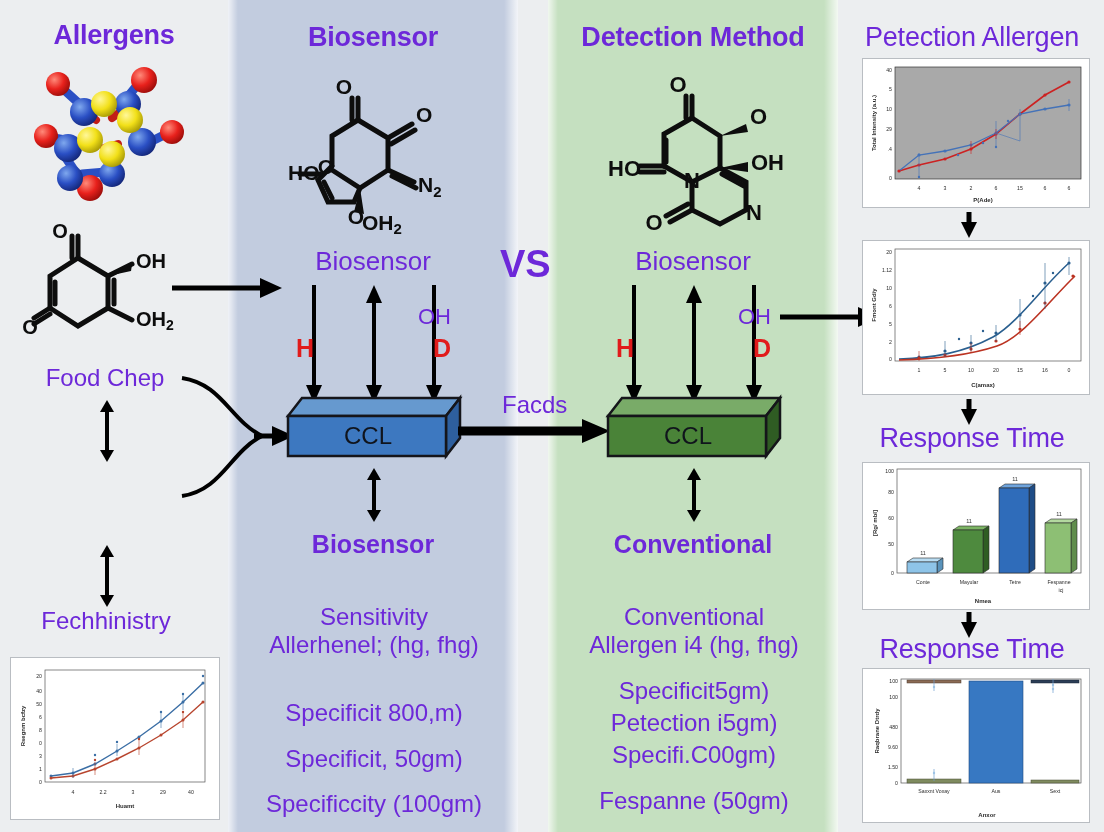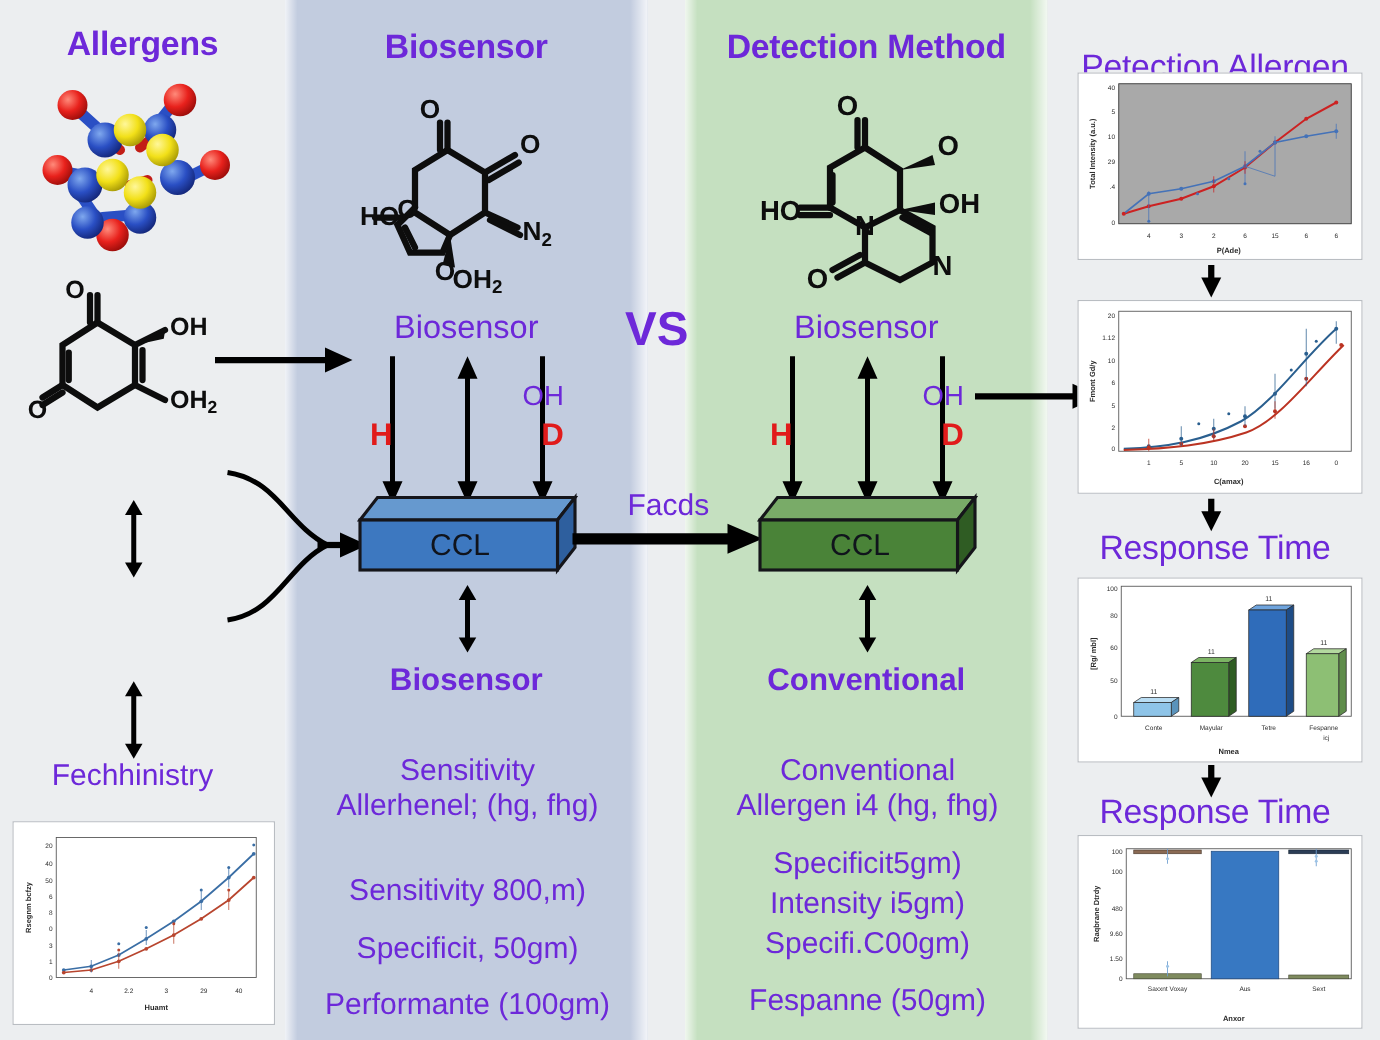--- a/index.html
+++ b/index.html
@@ -134,20 +134,21 @@
       <line x1="80" y1="48" x2="104" y2="36"></line>
       <line x1="80" y1="80" x2="104" y2="92"></line>
     </g>
     <path d="M80 48 L104 37 L103 43 Z" fill="#0d0d0d"></path>
     <text x="32" y="10" font-size="20" text-anchor="middle">O</text>
     <text x="2" y="106" font-size="20" text-anchor="middle">O</text>
     <text x="108" y="40" font-size="20">OH</text>
     <text x="108" y="98" font-size="20">OH<tspan font-size="14" dy="4">2</tspan></text>
   </svg>
 
+  <div class="t lbl-24 ctr" style="left:0; top:365px; width:210px;">Food Chep</div>
 
   <svg style="left:98px; top:400px;" width="18" height="62" viewBox="0 0 18 62">
     <line x1="9" y1="8" x2="9" y2="54" stroke="#000" stroke-width="4"></line>
     <path d="M9 0 L16 12 L2 12 Z" fill="#000"></path>
     <path d="M9 62 L16 50 L2 50 Z" fill="#000"></path>
   </svg>
 
 
   <svg style="left:98px; top:545px;" width="18" height="62" viewBox="0 0 18 62">
     <line x1="9" y1="8" x2="9" y2="54" stroke="#000" stroke-width="4"></line>
@@ -290,23 +291,23 @@
   <svg style="left:365px; top:468px;" width="18" height="54" viewBox="0 0 18 54">
     <line x1="9" y1="8" x2="9" y2="46" stroke="#000" stroke-width="4"></line>
     <path d="M9 0 L16 12 L2 12 Z" fill="#000"></path>
     <path d="M9 54 L16 42 L2 42 Z" fill="#000"></path>
   </svg>
 
   <div class="t lbl-25b ctr" style="left:228px; top:530px; width:290px;">Biosensor</div>
 
   <div class="t lbl-24 ctr" style="left:230px; top:604px; width:288px;">Sensitivity</div>
   <div class="t lbl-24 ctr" style="left:230px; top:632px; width:288px;">Allerhenel; (hg, fhg)</div>
-  <div class="t lbl-24 ctr" style="left:230px; top:700px; width:288px;">Sensitivity 800,m)</div>
+  <div class="t lbl-24 ctr" style="left:230px; top:700px; width:288px;">Specificit 800,m)</div>
   <div class="t lbl-24 ctr" style="left:230px; top:746px; width:288px;text-align:center;">Specificit, 50gm)</div>
-  <div class="t lbl-24 ctr" style="left:230px; top:791px; width:288px;">Performante (100gm)</div>
+  <div class="t lbl-24 ctr" style="left:230px; top:791px; width:288px;">Specificcity (100gm)</div>
 
   <div class="t vs" style="left:500px; top:243px;">VS</div>
 
   <div class="t lbl-24" style="left:502px; top:392px;">Facds</div>
   <svg style="left:458px; top:418px;" width="152" height="26" viewBox="0 0 152 26">
     <line x1="0" y1="13" x2="128" y2="13" stroke="#000" stroke-width="9"></line>
     <path d="M152 13 L124 1 L124 25 Z" fill="#000"></path>
   </svg>
 
   <div class="t hdr-bold ctr" style="left:548px; top:22px; width:290px;">Detection Method</div>
@@ -365,30 +366,30 @@
     <line x1="9" y1="8" x2="9" y2="46" stroke="#000" stroke-width="4"></line>
     <path d="M9 0 L16 12 L2 12 Z" fill="#000"></path>
     <path d="M9 54 L16 42 L2 42 Z" fill="#000"></path>
   </svg>
 
   <div class="t lbl-25b ctr" style="left:548px; top:530px; width:290px;">Conventional</div>
 
   <div class="t lbl-24 ctr" style="left:550px; top:604px; width:288px;">Conventional</div>
   <div class="t lbl-24 ctr" style="left:550px; top:632px; width:288px;">Allergen i4 (hg, fhg)</div>
   <div class="t lbl-24 ctr" style="left:550px; top:678px; width:288px;">Specificit5gm)</div>
-  <div class="t lbl-24 ctr" style="left:550px; top:710px; width:288px;">Intensity i5gm)</div>
+  <div class="t lbl-24 ctr" style="left:550px; top:710px; width:288px;">Petection i5gm)</div>
   <div class="t lbl-24 ctr" style="left:550px; top:742px; width:288px;">Specifi.C00gm)</div>
   <div class="t lbl-24 ctr" style="left:550px; top:788px; width:288px;">Fespanne (50gm)</div>
 
   <svg style="left:780px; top:305px;" width="100" height="24" viewBox="0 0 100 24">
     <line x1="0" y1="12" x2="82" y2="12" stroke="#000" stroke-width="5"></line>
     <path d="M100 12 L78 2 L78 22 Z" fill="#000"></path>
   </svg>
 
-  <div class="t hdr-thin ctr" style="left:840px; top:22px; width:264px;margin-top:16px;">Petection Allergen</div>
+  <div class="t hdr-thin ctr" style="left:840px; top:22px; width:264px;">Petection Allergen</div>
 
   <div class="chart-card" style="left:862px; top:58px; width:228px; height:150px;">
     <svg width="226" height="148" viewBox="0 0 226 148" class="blurtext">
       <rect x="0" y="0" width="226" height="148" fill="#ffffff"></rect>
       <rect x="32" y="8" width="186" height="112" fill="#a9a9a9" stroke="#333" stroke-width="0.7"></rect>
       <g class="tick" text-anchor="end">
         <text x="29" y="13">40</text>
           <text x="29" y="32">5</text>
           <text x="29" y="52">10</text>
         <text x="29" y="72">29</text>

